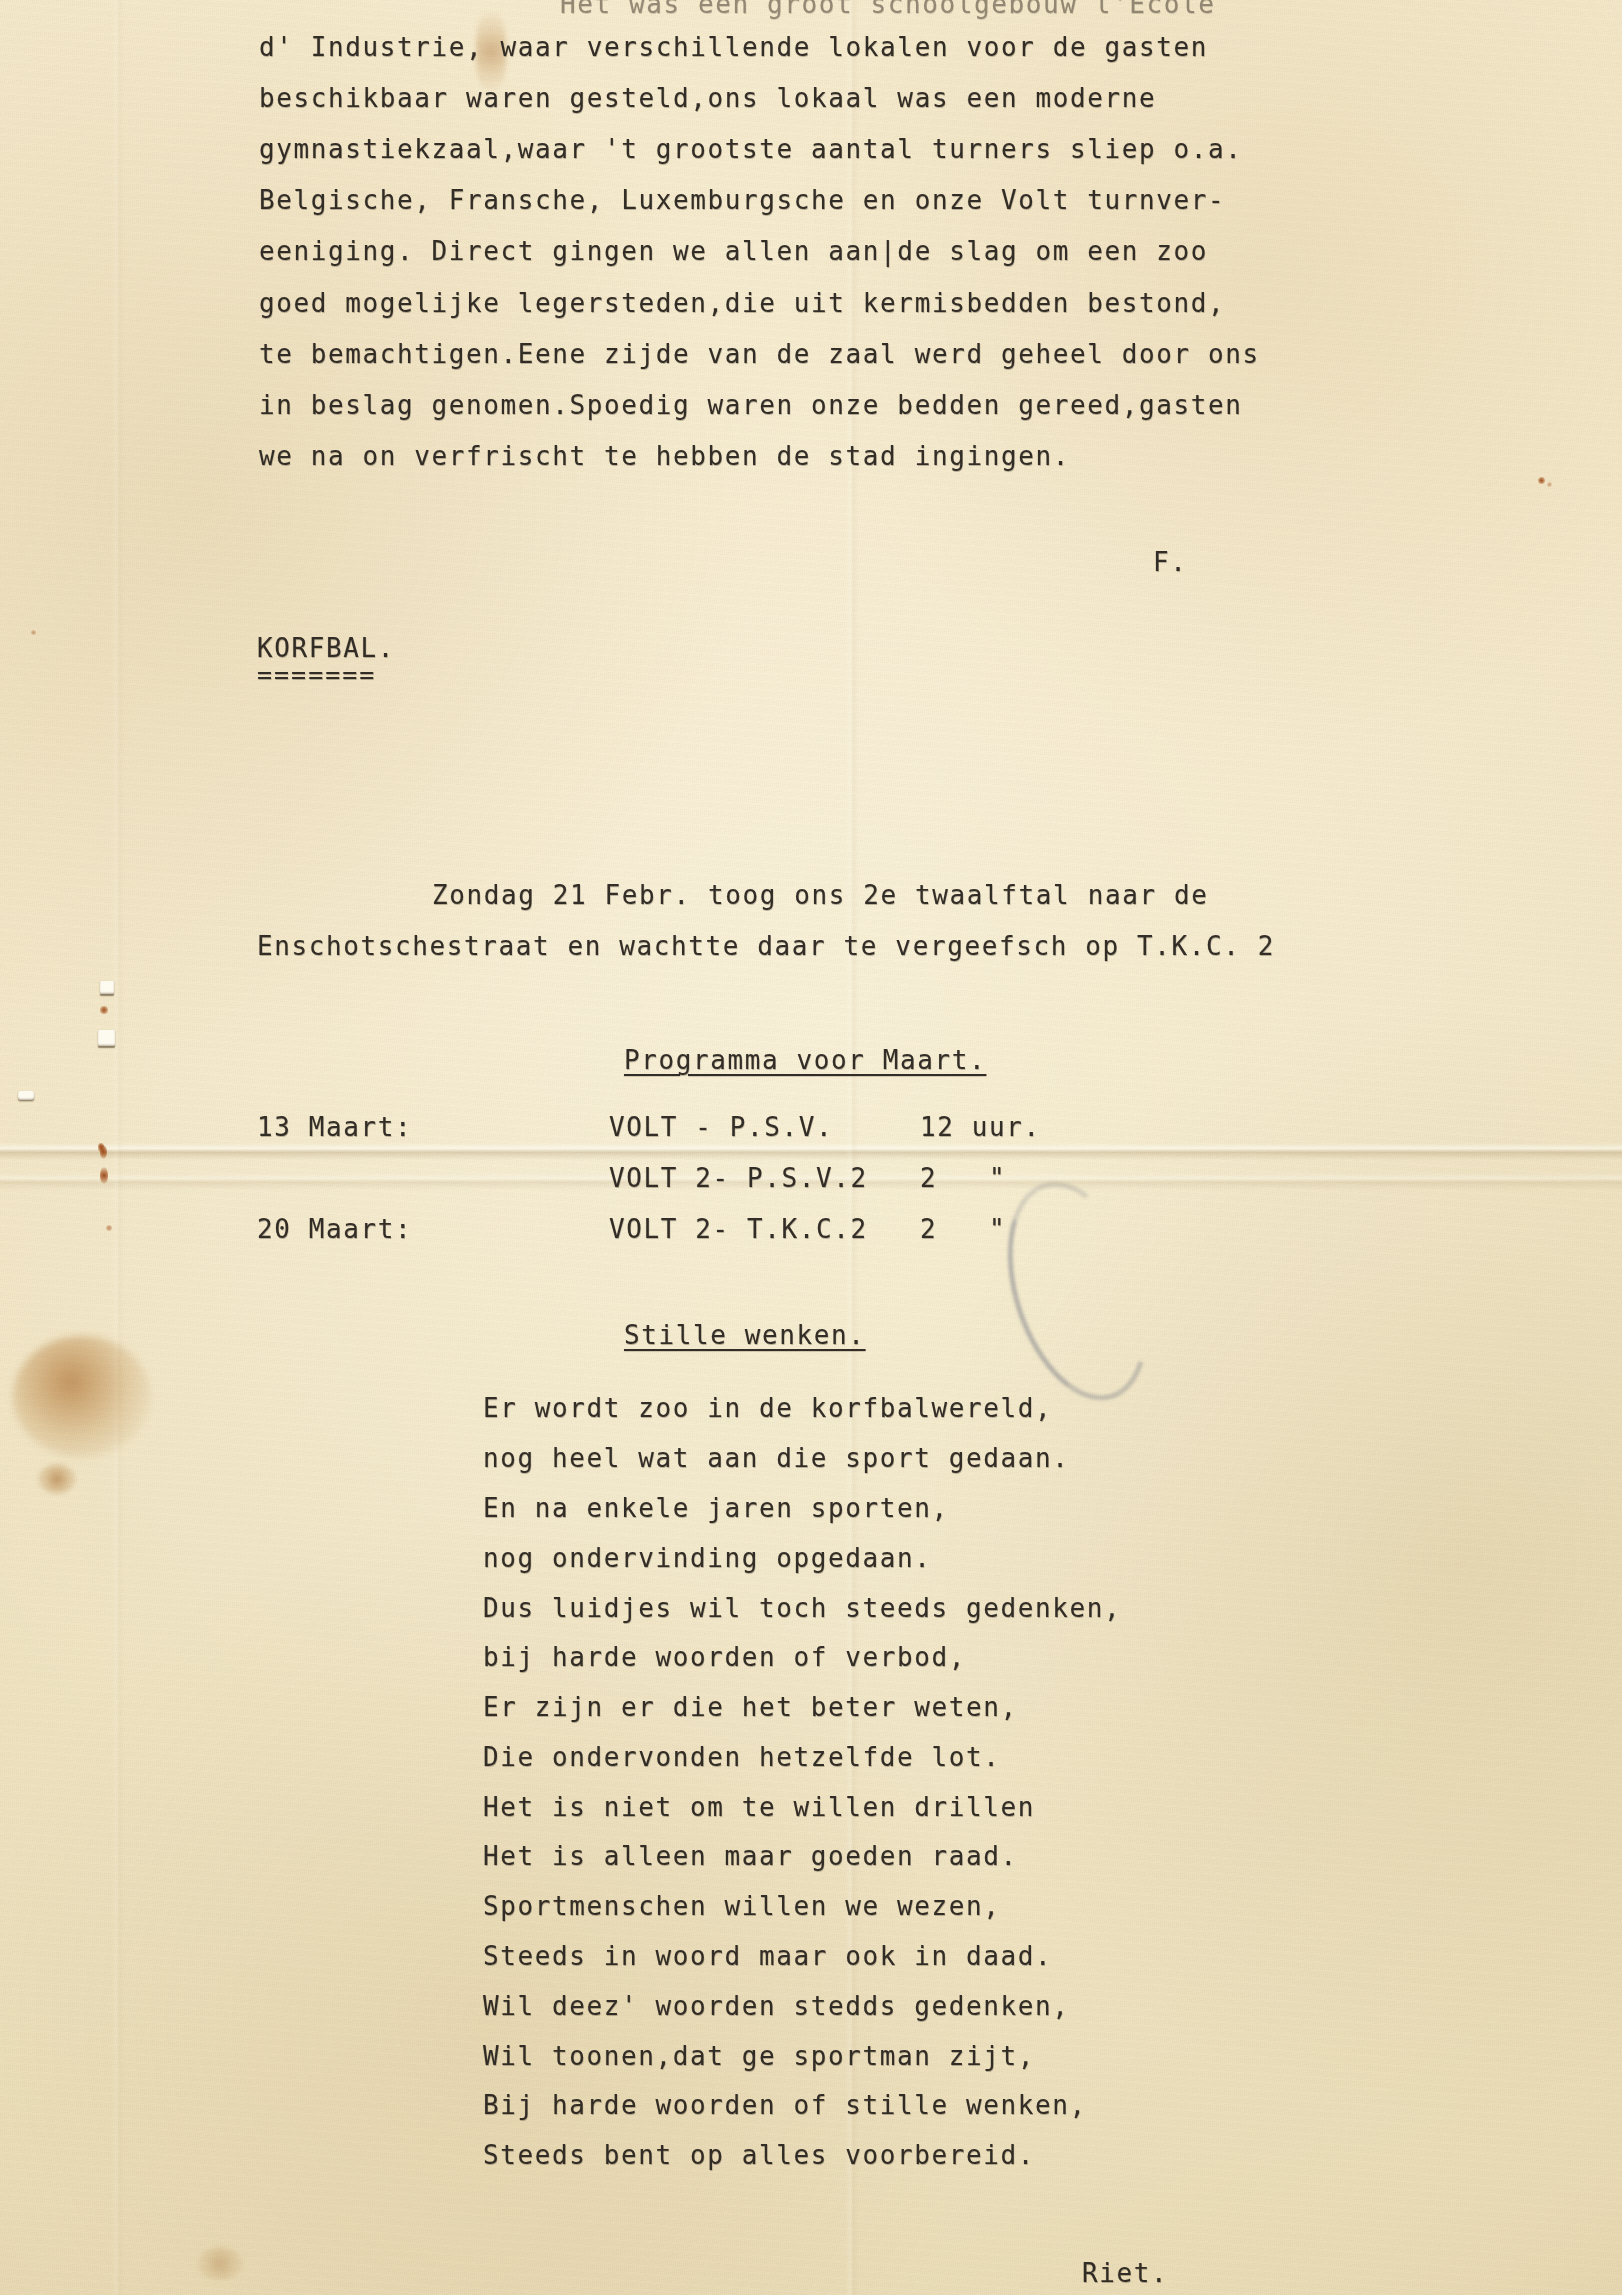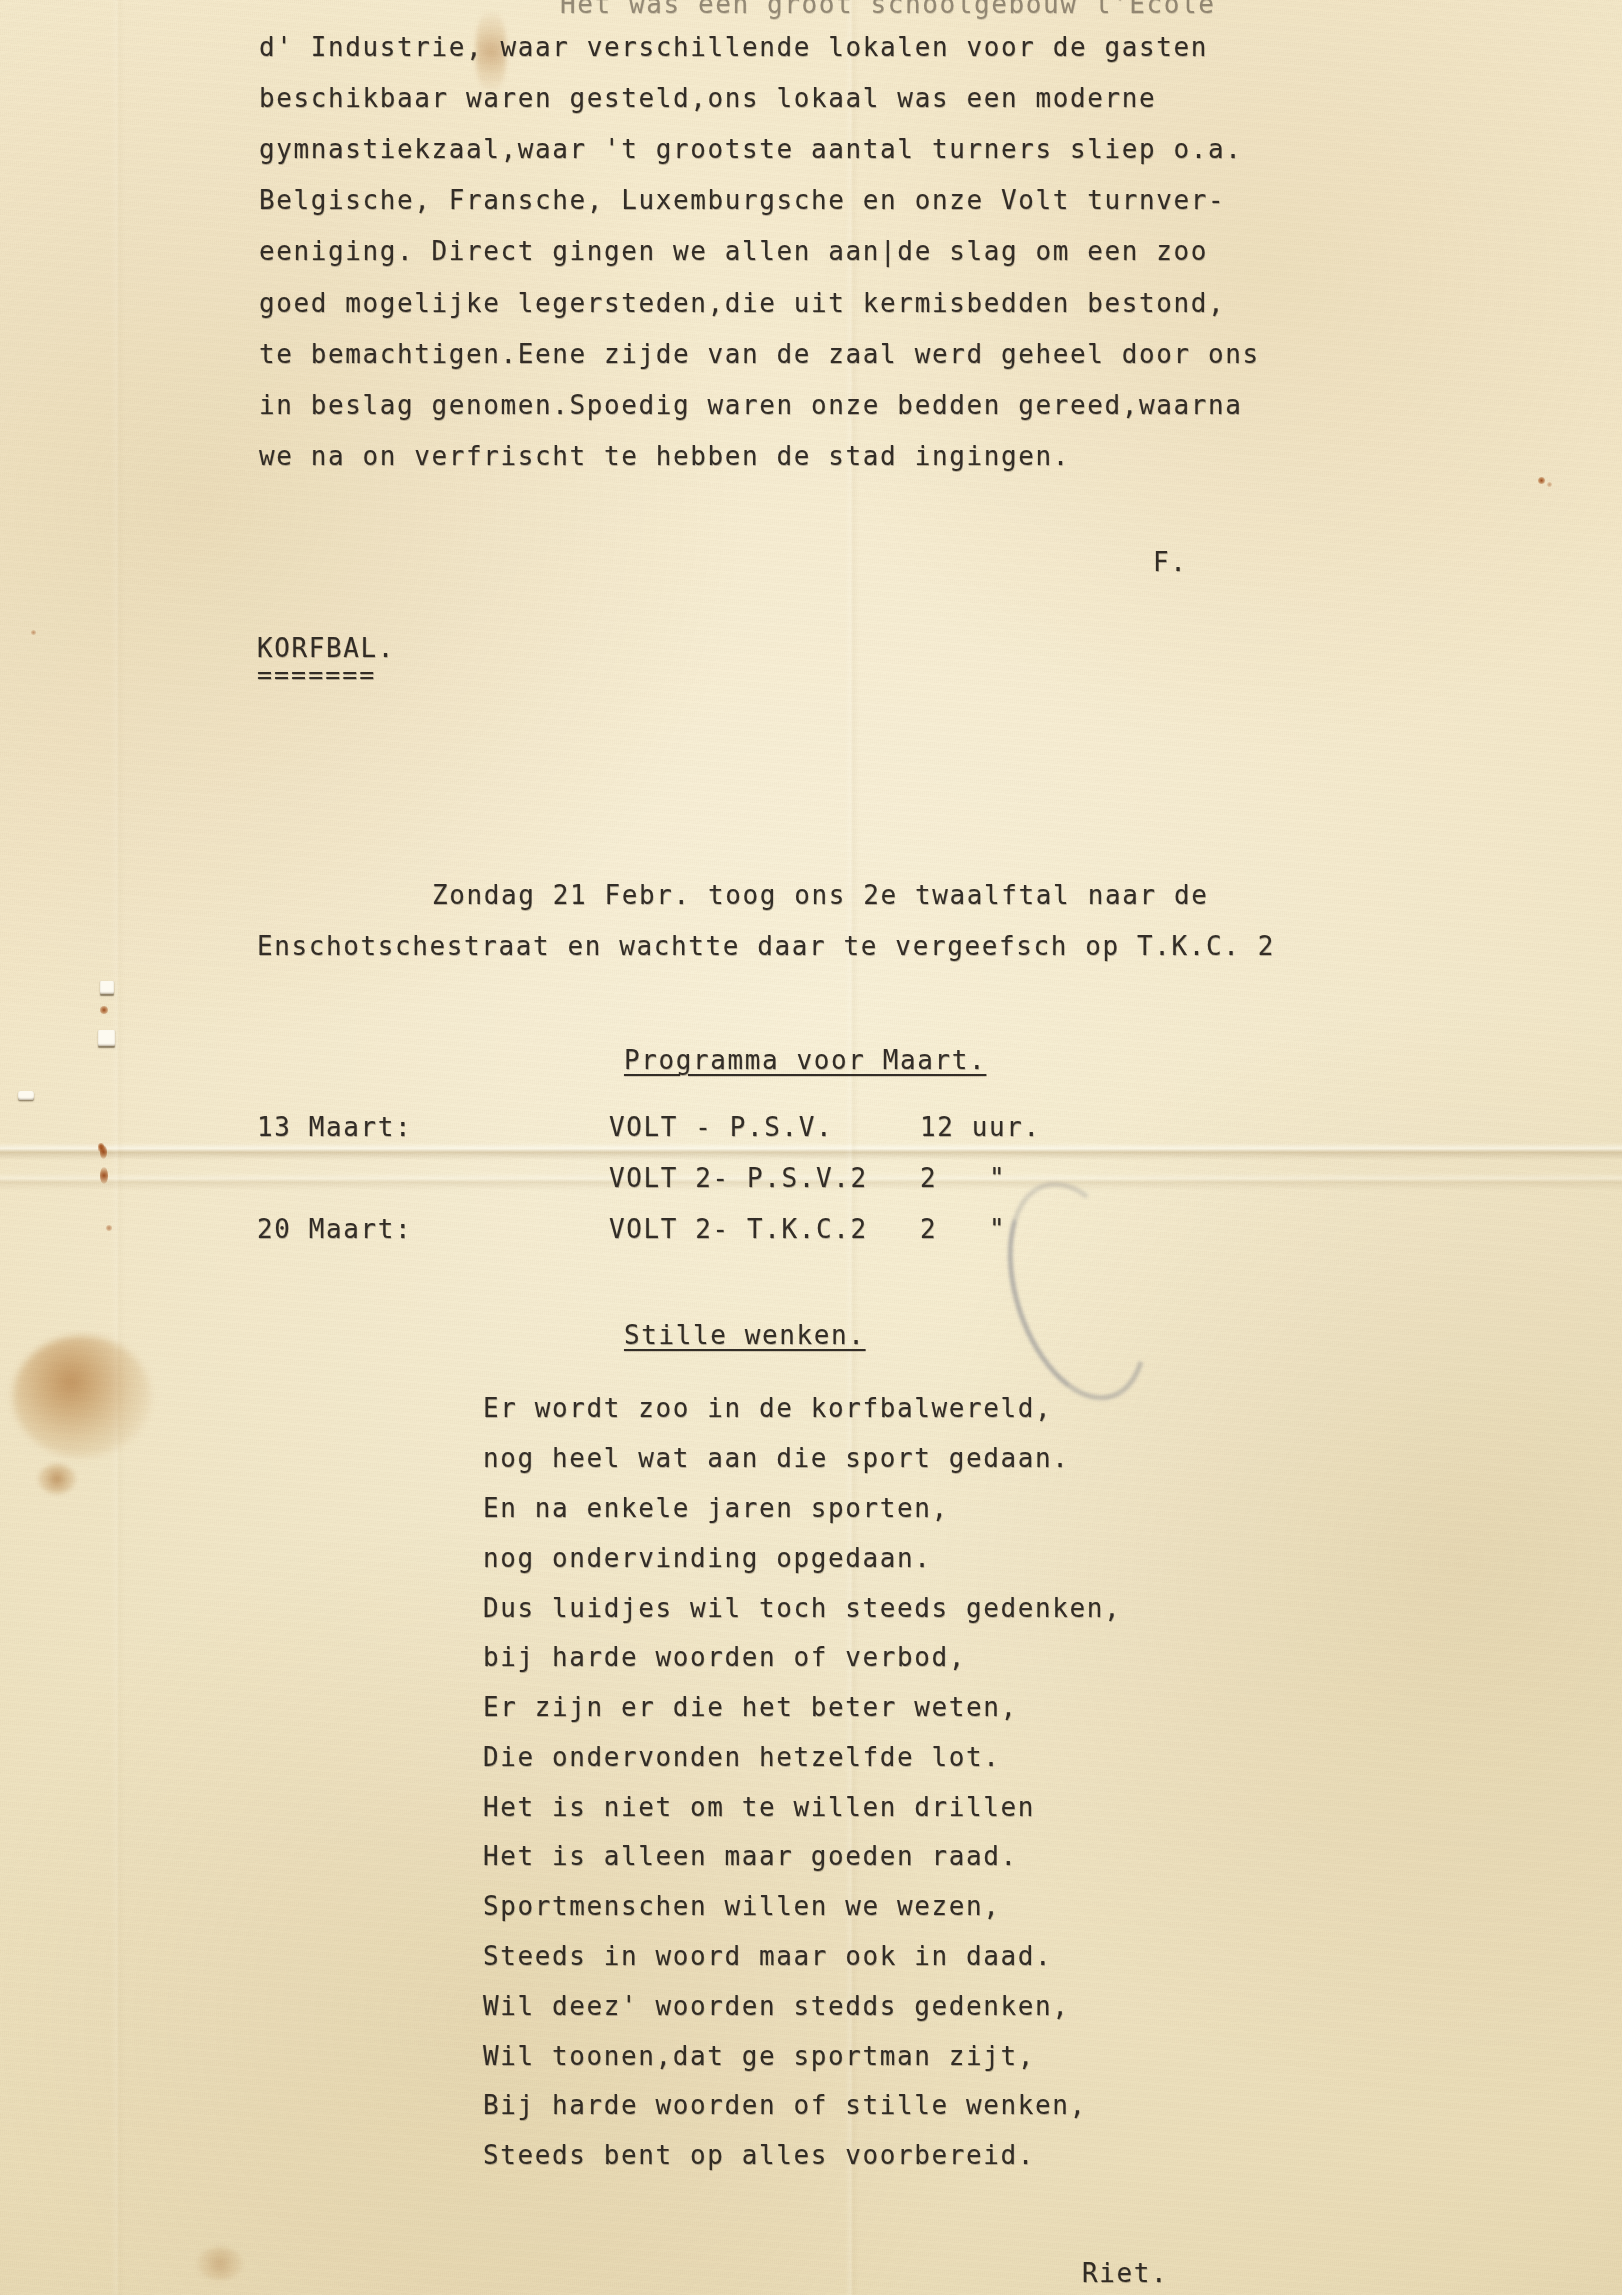--- a/index.html
+++ b/index.html
@@ -207,21 +207,21 @@
   <div id="content">
 
     <div class="line clipped" style="left:560px; top:-9.2px;"><span>Het was een groot schoolgebouw l'Ecole</span></div>
     <div class="line" style="left:259px; top:34px;"><span>d' Industrie, waar verschillende lokalen voor de gasten</span></div>
     <div class="line" style="left:259px; top:85px;"><span>beschikbaar waren gesteld,ons lokaal was een moderne</span></div>
     <div class="line" style="left:259px; top:136px;"><span>gymnastiekzaal,waar 't grootste aantal turners sliep o.a.</span></div>
     <div class="line" style="left:259px; top:187px;"><span>Belgische, Fransche, Luxemburgsche en onze Volt turnver-</span></div>
     <div class="line" style="left:259px; top:238px;text-align:right;"><span>eeniging. Direct gingen we allen aan|de slag om een zoo</span></div>
     <div class="line" style="left:259px; top:290px;"><span>goed mogelijke legersteden,die uit kermisbedden bestond,</span></div>
     <div class="line" style="left:259px; top:341px;"><span>te bemachtigen.Eene zijde van de zaal werd geheel door ons</span></div>
-    <div class="line" style="left:259px; top:392px;"><span>in beslag genomen.Spoedig waren onze bedden gereed,waarna</span></div>
+    <div class="line" style="left:259px; top:392px;"><span>in beslag genomen.Spoedig waren onze bedden gereed,gasten</span></div>
     <div class="line" style="left:259px; top:443px;"><span>we na on verfrischt te hebben de stad ingingen.</span></div>
 
     <div class="line" style="left:1153px; top:549px;"><span>F.</span></div>
 
     <div class="line" style="left:257px; top:635px;"><span>KORFBAL.</span></div>
     <div class="line eq" style="left:257px; top:662px; font-size:25px;"><span>=======</span></div>
 
     <div class="line" style="left:432px; top:882px;text-align:right;"><span>Zondag 21 Febr. toog ons 2e twaalftal naar de</span></div>
     <div class="line" style="left:257px; top:933px;"><span>Enschotschestraat en wachtte daar te vergeefsch op T.K.C. 2</span></div>
 

